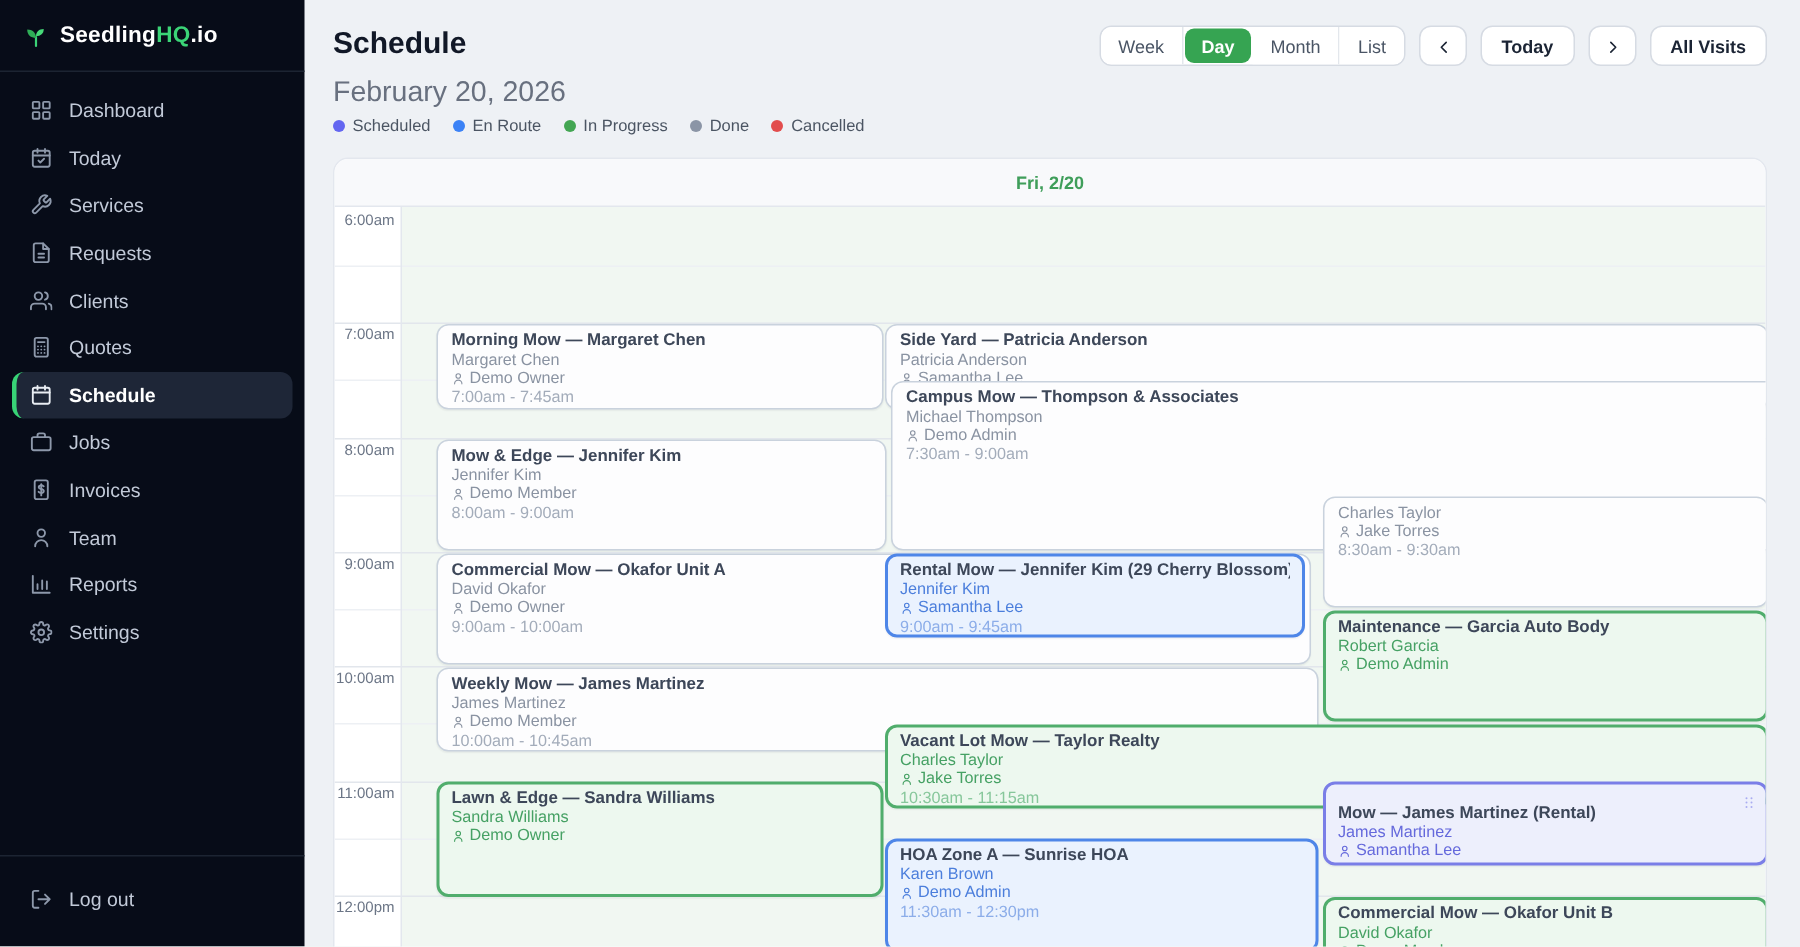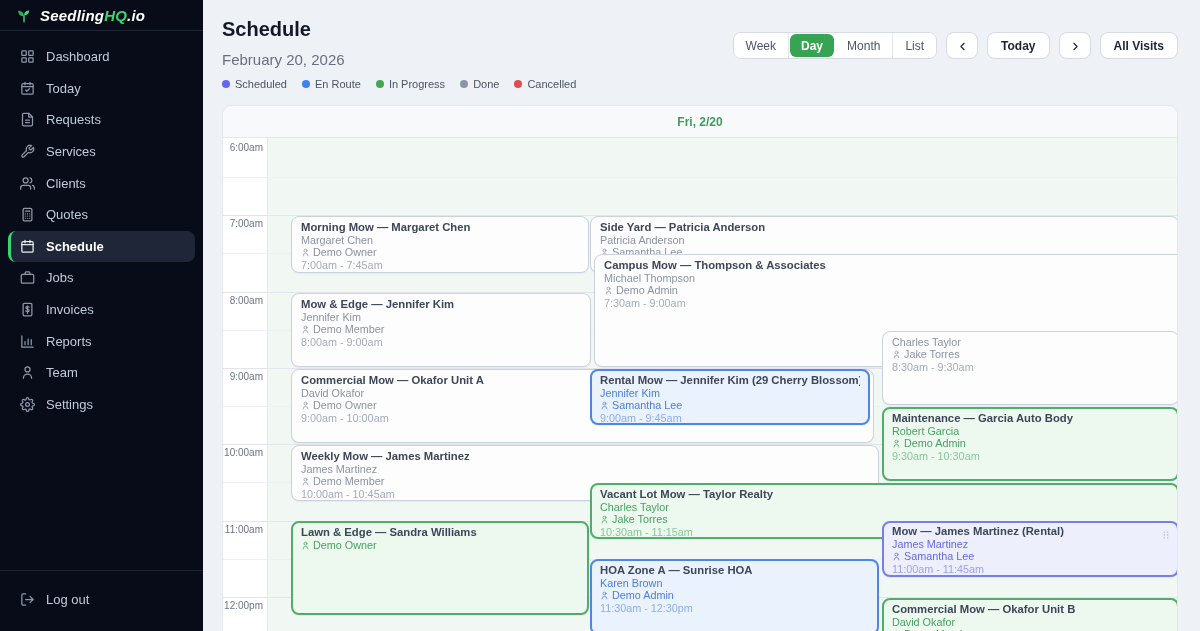--- a/index.html
+++ b/index.html
@@ -6,46 +6,46 @@
   html,body { margin:0; padding:0; }
   body {
     width:1200px; height:631px; overflow:hidden; position:relative;
     background:#eef1f5; font-family:"Liberation Sans", sans-serif;
   }
   svg { display:block; }
 
   
   .sidebar { position:absolute; left:0; top:0; width:203px; height:631px;
     background:#070c18; display:flex; flex-direction:column; z-index:50; }
-  .logo-row { height:31px; display:flex; align-items:center; gap:8px;
-    padding:0 16px; border-bottom:1px solid #1c2432; flex:none;font-style:italic; }
+  .logo-row { height:48px; display:flex; align-items:center; gap:8px;
+    padding:0 16px; border-bottom:1px solid #1c2432; flex:none; }
   .logo-row .sprout { width:16px; height:16px; flex:none; }
   .logo-text { font-size:15px; font-weight:bold; color:#ffffff; letter-spacing:.2px; white-space:nowrap; }
   .logo-text .hq { color:#3bd477; }
   .nav { flex:1; padding:10px 8px 0 8px; }
   .nav-item { display:flex; align-items:center; gap:11px; height:31.6px;
     padding:0 12px; border-radius:8px; font-size:13px; color:#c2cad8; cursor:pointer; }
   .nav-item .ni { width:15px; height:15px; color:#8d98aa; flex:none; }
   .nav-item .ni svg { width:15px; height:15px; }
   .nav-item.active { background:#1e2637; color:#ffffff; font-weight:bold;
     border-left:3px solid #38d476; padding-left:9px; }
   .nav-item.active .ni { color:#e9edf3; }
   .logout-row { border-top:1px solid #1c2432; padding:12px 8px 16px 8px; flex:none; }
 
   
   .page-title { position:absolute; left:222px; top:18px; font-size:20px;
     font-weight:bold; color:#111827; }
-  .page-date { position:absolute; left:222px; top:51px; font-size:15px; color:#68707f; }
+  .page-date { position:absolute; left:222px; top:51px; font-size:19px; color:#68707f; }
   .legend { position:absolute; left:222px; top:78px; display:flex; gap:15px;
     align-items:center; font-size:11px; color:#4b5563;justify-content:space-between; }
   .legend-item { display:flex; align-items:center; gap:5px; }
   .legend-dot { width:8px; height:8px; border-radius:50%; flex:none; }
 
   
-  .toolbar { position:absolute; right:22px; top:32px; display:flex; gap:9px;
+  .toolbar { position:absolute; right:22px; top:17px; display:flex; gap:9px;
     height:27px; }
   .seg { display:flex; align-items:stretch; height:27px; background:#ffffff;
     border:1px solid #d6dbe3; border-radius:8px; overflow:hidden; }
   .seg-btn { padding:0 12px; display:flex; align-items:center; font-size:12px;
     color:#4a5565; background:#ffffff; border-right:1px solid #e3e7ec; cursor:pointer; white-space:nowrap; }
   .seg-btn:last-child { border-right:none; }
   .seg-btn.active { background:#36a452; color:#ffffff; font-weight:bold;
     border-radius:6px; margin:1px; padding:0 11px; border-right:none; }
   .btn { height:27px; background:#ffffff; border:1px solid #d6dbe3; border-radius:8px;
     padding:0 13px; font-size:12px; font-weight:bold; color:#1b2434;
@@ -76,21 +76,21 @@
   .ev .t { font-size:11.3px; font-weight:bold; color:#3d4759; line-height:13px;
     white-space:nowrap; overflow:hidden; }
   .ev .l { font-size:10.8px; color:#8a93a2; line-height:12.4px;
     white-space:nowrap; overflow:hidden; display:flex; align-items:center; gap:3px; }
   .ev .l .pi { width:9px; height:9px; flex:none; }
   .ev .tm { color:#a3acba; }
   .ev.en_route { background:#eaf2fe; border:2px solid #4e86e8; padding:3px 8px; }
   .ev.en_route .l { color:#4b7edc; } .ev.en_route .tm { color:#8cade9; }
   .ev.in_progress { background:#edf8ef; border:2px solid #50ad6c; padding:3px 8px; }
   .ev.in_progress .l { color:#46a164; } .ev.in_progress .tm { color:#87c79b; }
-  .ev.scheduled { background:#edeffc; border:2px solid #7a7ee7; padding:2px 8px; }
+  .ev.scheduled { background:#edeffc; border:2px solid #7a7ee7; padding:13px 8px; }
   .ev.scheduled .l { color:#6569dc; } .ev.scheduled .tm { color:#9da0ef; }
   .ev .handle { position:absolute; top:5px; right:6px; color:#a9acf1; width:10px; height:14px; }
 </style>
 </head>
 <body>
 
 <div class="sidebar">
   <div class="logo-row">
     <span class="sprout">
       <svg viewBox="0 0 24 24" width="16" height="16">
@@ -119,33 +119,33 @@
             <rect x="3" y="4" width="18" height="17" rx="2"></rect>
             <path d="M8 2v4M16 2v4M3 9h18"></path>
             <path d="M9 14.5l2 2 4-4"></path>
           </svg>
         </span>
         <span>Today</span>
       </div>
       <div class="nav-item">
         <span class="ni">
           <svg viewBox="0 0 24 24" width="15" height="15" fill="none" stroke="currentColor" stroke-width="2" stroke-linecap="round" stroke-linejoin="round">
+            <path d="M14.7 6.3a1 1 0 0 0 0 1.4l1.6 1.6a1 1 0 0 0 1.4 0l3.77-3.77a6 6 0 0 1-7.94 7.94l-6.91 6.91a2.12 2.12 0 0 1-3-3l6.91-6.91a6 6 0 0 1 7.94-7.94l-3.76 3.76z"></path>
+          </svg>
+        </span>
+        <span>Services</span>
+      </div>
+      <div class="nav-item">
+        <span class="ni">
+          <svg viewBox="0 0 24 24" width="15" height="15" fill="none" stroke="currentColor" stroke-width="2" stroke-linecap="round" stroke-linejoin="round">
             <path d="M14 2H6a2 2 0 0 0-2 2v16a2 2 0 0 0 2 2h12a2 2 0 0 0 2-2V8z"></path>
             <path d="M14 2v6h6M9 13h6M9 17h6"></path>
           </svg>
         </span>
         <span>Requests</span>
-      </div>
-      <div class="nav-item">
-        <span class="ni">
-          <svg viewBox="0 0 24 24" width="15" height="15" fill="none" stroke="currentColor" stroke-width="2" stroke-linecap="round" stroke-linejoin="round">
-            <path d="M14.7 6.3a1 1 0 0 0 0 1.4l1.6 1.6a1 1 0 0 0 1.4 0l3.77-3.77a6 6 0 0 1-7.94 7.94l-6.91 6.91a2.12 2.12 0 0 1-3-3l6.91-6.91a6 6 0 0 1 7.94-7.94l-3.76 3.76z"></path>
-          </svg>
-        </span>
-        <span>Services</span>
       </div>
       <div class="nav-item">
         <span class="ni">
           <svg viewBox="0 0 24 24" width="15" height="15" fill="none" stroke="currentColor" stroke-width="2" stroke-linecap="round" stroke-linejoin="round">
             <path d="M17 21v-2a4 4 0 0 0-4-4H5a4 4 0 0 0-4 4v2"></path>
             <circle cx="9" cy="7" r="4"></circle>
             <path d="M23 21v-2a4 4 0 0 0-3-3.87M16 3.13a4 4 0 0 1 0 7.75"></path>
           </svg>
         </span>
         <span>Clients</span>
@@ -184,34 +184,34 @@
             <rect x="5" y="2" width="14" height="20" rx="2"></rect>
             <path d="M12 6v12"></path>
             <path d="M14.6 8.3c-.5-.6-1.4-1-2.6-1-1.6 0-2.7.8-2.7 1.9 0 2.6 5.4 1.4 5.4 4.1 0 1.2-1.1 2-2.7 2-1.2 0-2.2-.4-2.8-1.1"></path>
           </svg>
         </span>
         <span>Invoices</span>
       </div>
       <div class="nav-item">
         <span class="ni">
           <svg viewBox="0 0 24 24" width="15" height="15" fill="none" stroke="currentColor" stroke-width="2" stroke-linecap="round" stroke-linejoin="round">
+            <circle cx="12" cy="7" r="4"></circle>
+            <path d="M5.5 21a6.5 6.5 0 0 1 13 0"></path>
+          </svg>
+        </span>
+        <span>Team</span>
+      </div>
+      <div class="nav-item">
+        <span class="ni">
+          <svg viewBox="0 0 24 24" width="15" height="15" fill="none" stroke="currentColor" stroke-width="2" stroke-linecap="round" stroke-linejoin="round">
             <path d="M3 3v18h18"></path>
             <path d="M8 17v-5M13 17V8M18 17v-8"></path>
           </svg>
         </span>
         <span>Reports</span>
-      </div>
-      <div class="nav-item">
-        <span class="ni">
-          <svg viewBox="0 0 24 24" width="15" height="15" fill="none" stroke="currentColor" stroke-width="2" stroke-linecap="round" stroke-linejoin="round">
-            <circle cx="12" cy="7" r="4"></circle>
-            <path d="M5.5 21a6.5 6.5 0 0 1 13 0"></path>
-          </svg>
-        </span>
-        <span>Team</span>
       </div>
       <div class="nav-item">
         <span class="ni">
           <svg viewBox="0 0 24 24" width="15" height="15" fill="none" stroke="currentColor" stroke-width="2" stroke-linecap="round" stroke-linejoin="round">
             <circle cx="12" cy="12" r="3"></circle>
             <path d="M19.4 15a1.65 1.65 0 0 0 .33 1.82l.06.06a2 2 0 0 1 0 2.83 2 2 0 0 1-2.83 0l-.06-.06a1.65 1.65 0 0 0-1.82-.33 1.65 1.65 0 0 0-1 1.51V21a2 2 0 0 1-2 2 2 2 0 0 1-2-2v-.09A1.65 1.65 0 0 0 9 19.4a1.65 1.65 0 0 0-1.82.33l-.06.06a2 2 0 0 1-2.83 0 2 2 0 0 1 0-2.83l.06-.06a1.65 1.65 0 0 0 .33-1.82 1.65 1.65 0 0 0-1.51-1H3a2 2 0 0 1-2-2 2 2 0 0 1 2-2h.09A1.65 1.65 0 0 0 4.6 9a1.65 1.65 0 0 0-.33-1.82l-.06-.06a2 2 0 0 1 0-2.83 2 2 0 0 1 2.83 0l.06.06a1.65 1.65 0 0 0 1.82.33H9a1.65 1.65 0 0 0 1-1.51V3a2 2 0 0 1 2-2 2 2 0 0 1 2 2v.09a1.65 1.65 0 0 0 1 1.51 1.65 1.65 0 0 0 1.82-.33l.06-.06a2 2 0 0 1 2.83 0 2 2 0 0 1 0 2.83l-.06.06a1.65 1.65 0 0 0-.33 1.82V9a1.65 1.65 0 0 0 1.51 1H21a2 2 0 0 1 2 2 2 2 0 0 1-2 2h-.09a1.65 1.65 0 0 0-1.51 1z"></path>
           </svg>
         </span>
         <span>Settings</span>
       </div>
@@ -406,21 +406,20 @@
         <div class="l">Robert Garcia</div>
         <div class="l">
           <span class="pi">
             <svg viewBox="0 0 24 24" width="9" height="9" fill="none" stroke="currentColor" stroke-width="2" stroke-linecap="round" stroke-linejoin="round">
               <circle cx="12" cy="7" r="4"></circle>
               <path d="M5.5 21a6.5 6.5 0 0 1 13 0"></path>
             </svg>
           </span>
           <span>Demo Admin</span>
         </div>
-        <div class="l tm">9:30am - 10:30am</div>
       </div>
       <div class="ev done" style="left: 45px; top: 339px; width: 588px; height: 56px; z-index: 13;">
         <div class="t">Weekly Mow — James Martinez</div>
         <div class="l">James Martinez</div>
         <div class="l">
           <span class="pi">
             <svg viewBox="0 0 24 24" width="9" height="9" fill="none" stroke="currentColor" stroke-width="2" stroke-linecap="round" stroke-linejoin="round">
               <circle cx="12" cy="7" r="4"></circle>
               <path d="M5.5 21a6.5 6.5 0 0 1 13 0"></path>
             </svg>
@@ -436,22 +435,23 @@
           <span class="pi">
             <svg viewBox="0 0 24 24" width="9" height="9" fill="none" stroke="currentColor" stroke-width="2" stroke-linecap="round" stroke-linejoin="round">
               <circle cx="12" cy="7" r="4"></circle>
               <path d="M5.5 21a6.5 6.5 0 0 1 13 0"></path>
             </svg>
           </span>
           <span>Jake Torres</span>
         </div>
         <div class="l tm">10:30am - 11:15am</div>
       </div>
-      <div class="ev in_progress" style="left: 45px; top: 415px; width: 298px; height: 94px; z-index: 15;">
+      <div class="ev in_progress" style="left: 45px; top: 415px; width: 298px; height: 77px; z-index: 15;">
         <div class="t">Lawn &amp; Edge — Sandra Williams</div>
+        <div class="l">Sandra Williams</div>
         <div class="l">
           <span class="pi">
             <svg viewBox="0 0 24 24" width="9" height="9" fill="none" stroke="currentColor" stroke-width="2" stroke-linecap="round" stroke-linejoin="round">
               <circle cx="12" cy="7" r="4"></circle>
               <path d="M5.5 21a6.5 6.5 0 0 1 13 0"></path>
             </svg>
           </span>
           <span>Demo Owner</span>
         </div>
       </div>

